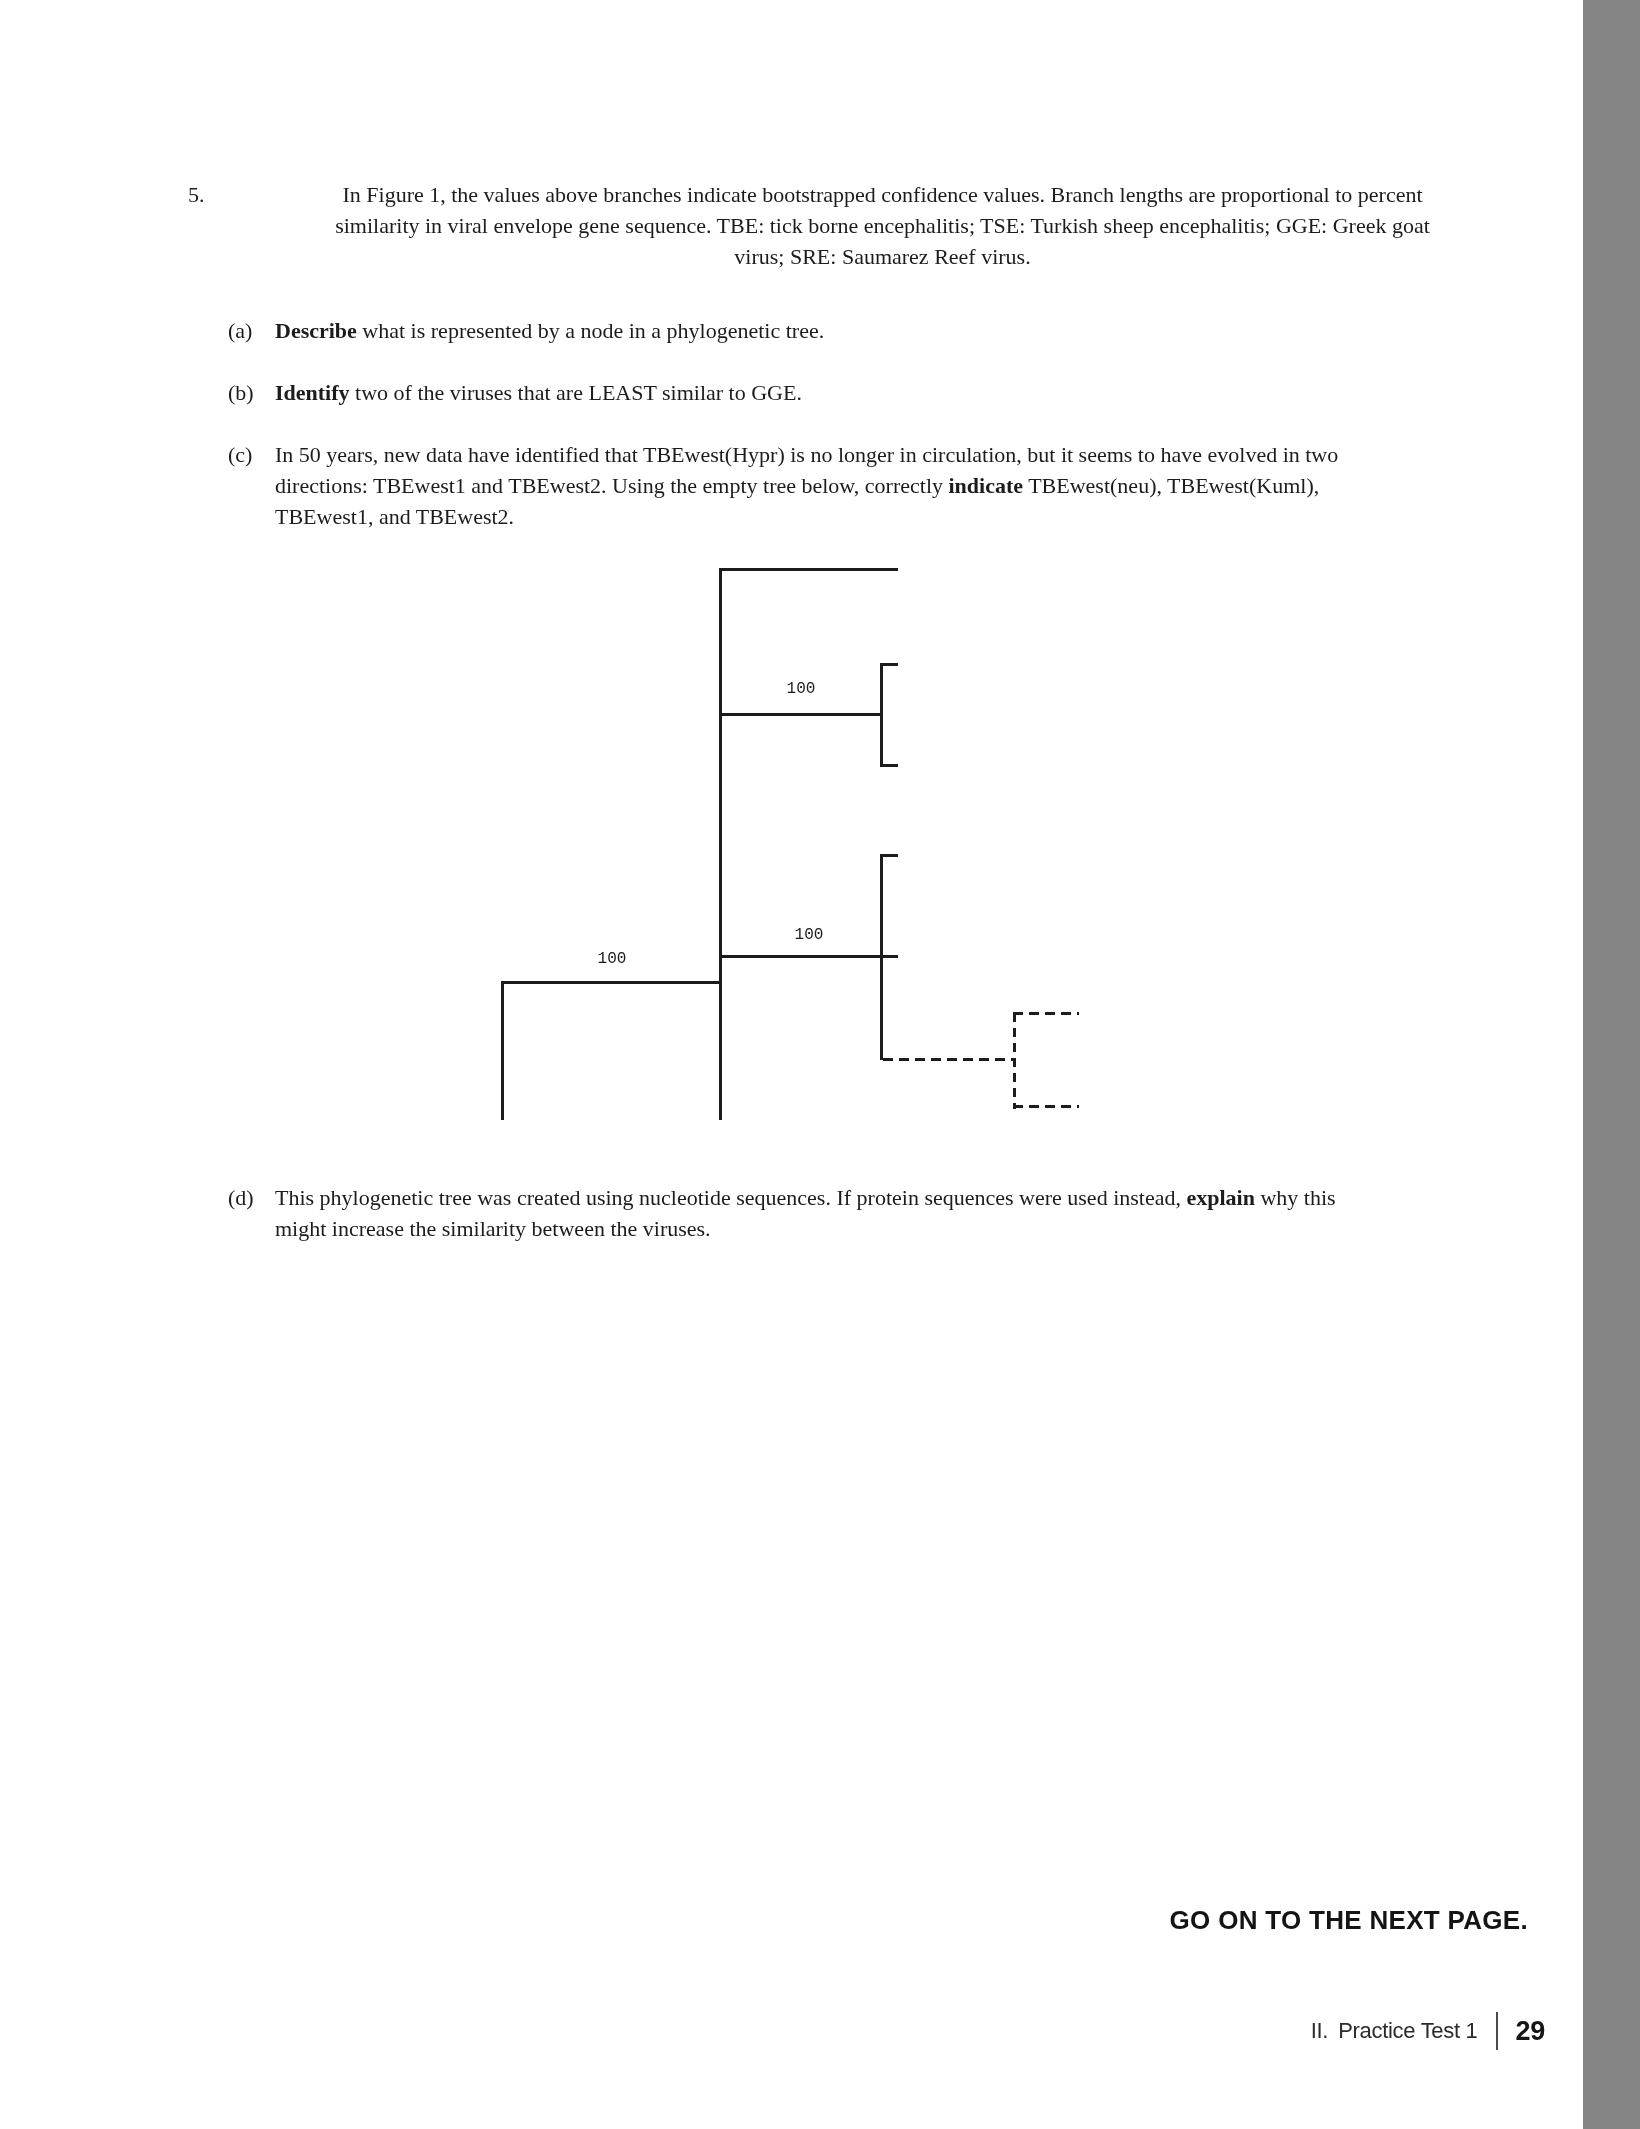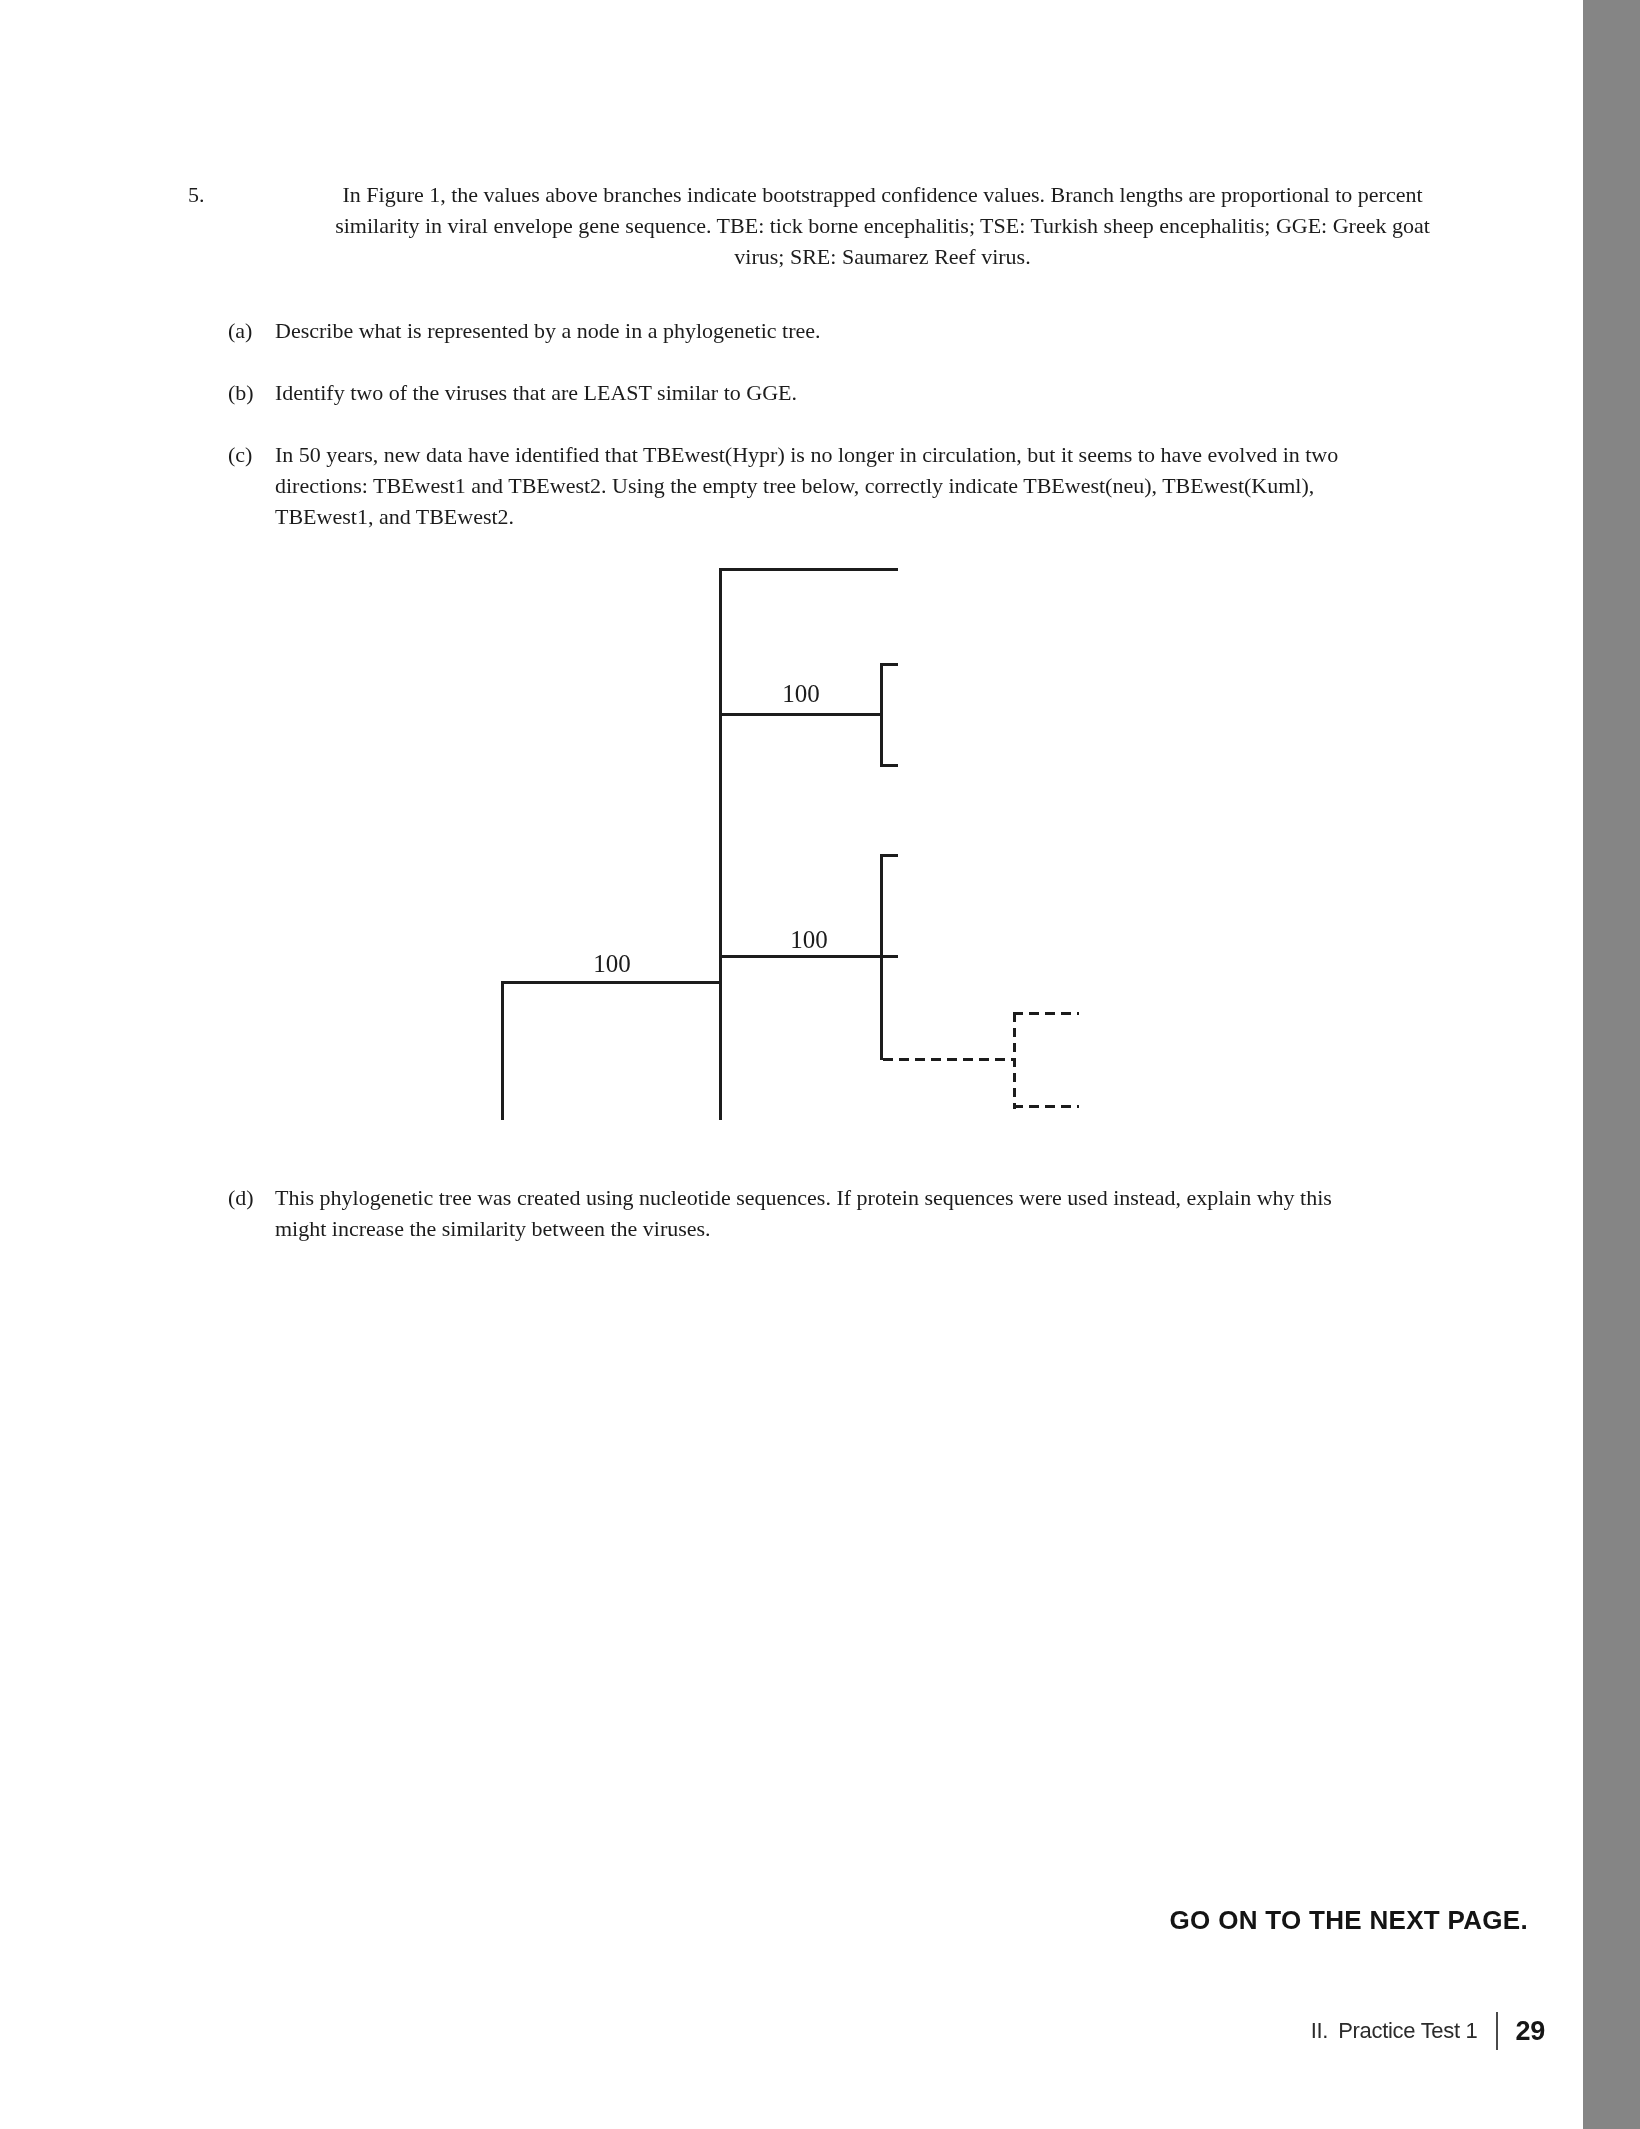--- a/index.html
+++ b/index.html
@@ -18,31 +18,31 @@
   .serif-text{font-size:22px;line-height:31px;}
   .q-number{position:absolute;left:188px;top:179px;}
   .q-intro{position:absolute;left:225px;top:179px;width:1315px;text-align:center;}
   .part{position:absolute;left:228px;width:1312px;}
   .part-label{position:absolute;left:0;top:0;}
   .part-lines{margin-left:47px;}
   .part-a{top:315px;}
   .part-b{top:377px;}
   .part-c{top:439px;}
   .part-d{top:1182px;}
-  b{font-weight:normal;}
+  b{font-weight:bold;}
 
   
   .tree{position:absolute;left:0;top:0;width:1640px;height:2129px;pointer-events:none;}
   .ln{position:absolute;background:#1c1c1c;}
   .dash-h{position:absolute;height:3px;
     background:repeating-linear-gradient(to right,#1c1c1c 0 10px,transparent 10px 16px);}
   .dash-v{position:absolute;width:3px;
     background:repeating-linear-gradient(to bottom,#1c1c1c 0 9px,transparent 9px 15px);}
-  .tree-label{position:absolute;transform:translateX(-50%);font-size:25px;color:#1c1c1c;
-    font-family:Liberation Serif, serif;white-space:nowrap;}
+  .tree-label{position:absolute;transform:translateX(-50%);font-size:16px;color:#1c1c1c;
+    font-family:Liberation Mono, monospace;white-space:nowrap;}
 
   
   .go-on{position:absolute;right:112px;top:1905px;font-family:"Liberation Sans", sans-serif;
     font-weight:bold;font-size:26px;color:#141414;letter-spacing:0.3px;margin-left:16px;}
   .footer{position:absolute;right:95px;top:2012px;display:flex;align-items:center;
     font-family:"Liberation Sans", sans-serif;font-size:22px;color:#2b2b2b;letter-spacing:-0.3px;}
   .footer .f-section{margin-right:10px;}
   .footer .f-divider{width:2px;height:38px;background:#4a4a4a;margin:0 18px;}
   .footer .f-page{font-weight:bold;font-size:27px;color:#161616;}
 </style>

